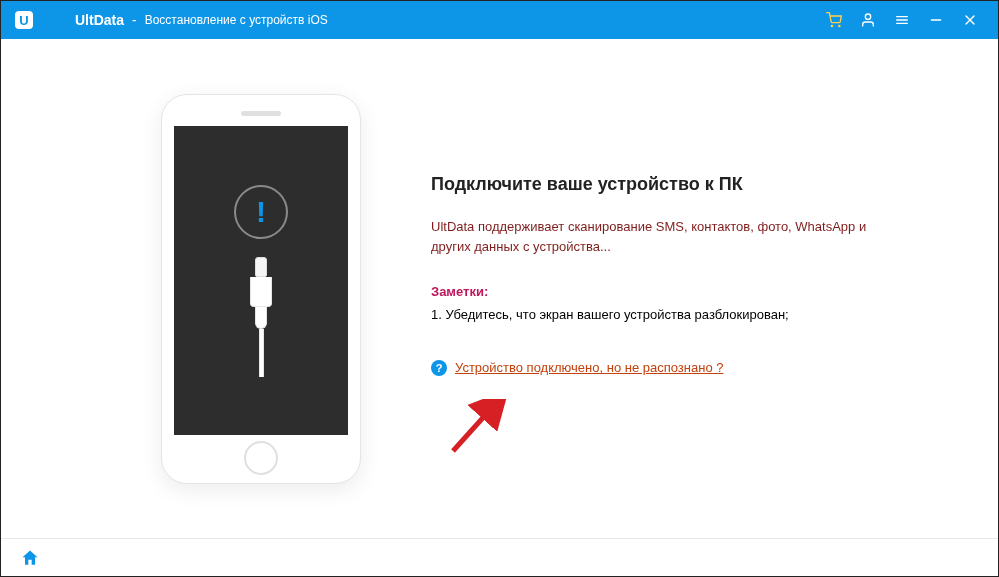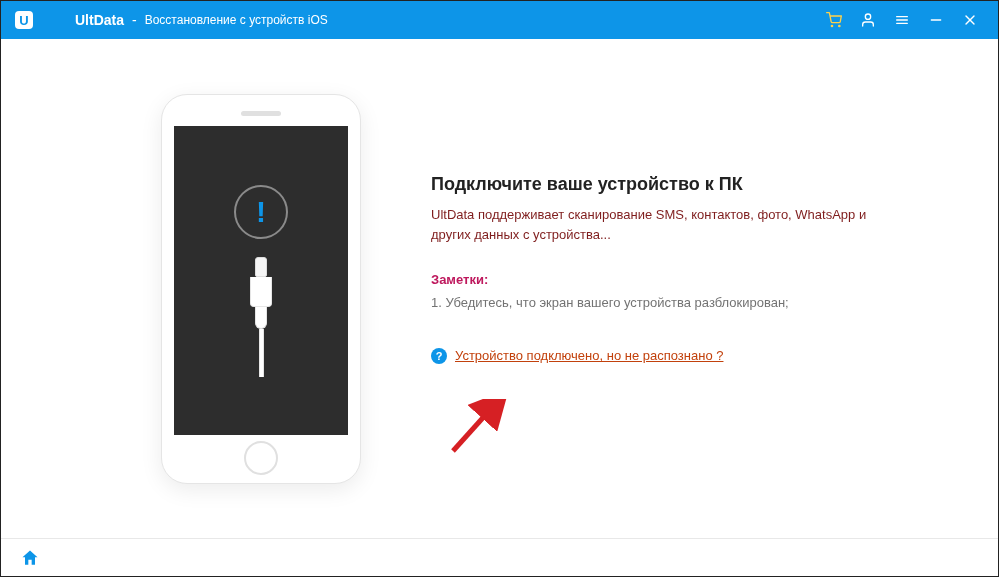--- a/index.html
+++ b/index.html
@@ -25,24 +25,24 @@
 
   .alert-circle { width: 54px; height: 54px; border: 2px solid #8a8a8a; border-radius: 50%; display: flex; align-items: center; justify-content: center; color: #0d95e8; font-size: 30px; font-weight: 700; margin-bottom: 18px; }
 
   .cable { position: relative; width: 44px; height: 120px; display: flex; flex-direction: column; align-items: center; }
   .cable .tip { width: 12px; height: 20px; background: #f5f5f5; border-radius: 3px 3px 2px 2px; border: 1px solid #ddd; }
   .cable .neck { width: 22px; height: 30px; background: #fff; border: 1px solid #e5e5e5; border-top: none; border-radius: 0 0 4px 4px; }
   .cable .reinf { width: 12px; height: 22px; background: #fff; border: 1px solid #e5e5e5; border-top: none; border-radius: 0 0 6px 6px; }
   .cable .cord { width: 5px; flex: 1; background: #fff; border-left: 1px solid #e5e5e5; border-right: 1px solid #e5e5e5; }
 
   .info { margin-left: 70px; margin-top: 135px; width: 460px; color: #333; }
-  .info h1 { font-size: 18px; font-weight: 700; color: #222; margin-bottom: 10px; }
+  .info h1 { font-size: 18px; font-weight: 700; color: #222; margin-bottom: 22px; }
   .info .desc { font-size: 13px; color: #7f1d1d; line-height: 1.5; margin-bottom: 28px; }
   .info .notes-title { font-size: 13px; font-weight: 700; color: #be185d; margin-bottom: 6px; }
-  .info .note { font-size: 13px; color: #737373; line-height: 1.6; }
+  .info .note { font-size: 13px; color: #000000; line-height: 1.6; }
   .info .help { margin-top: 34px; display: flex; align-items: center; }
   .info .help .qmark { width: 16px; height: 16px; background: #0d95e8; color: #fff; border-radius: 50%; font-size: 11px; display: flex; align-items: center; justify-content: center; margin-right: 8px; font-weight: 700; }
   .info .help a { color: #c2410c; font-size: 13px; text-decoration: underline; cursor: pointer; }
 
   .arrow { position: absolute; left: 440px; top: 360px; pointer-events: none; }
   .arrow svg { width: 70px; height: 60px; }
 
   .footer { height: 39px; border-top: 1px solid #e8e8e8; display: flex; align-items: center; padding: 0 18px; }
   .footer .home { width: 22px; height: 22px; color: #0d95e8; cursor: pointer; display:flex; align-items:center; justify-content:center; }
   .footer .home svg { width: 20px; height: 20px; }

